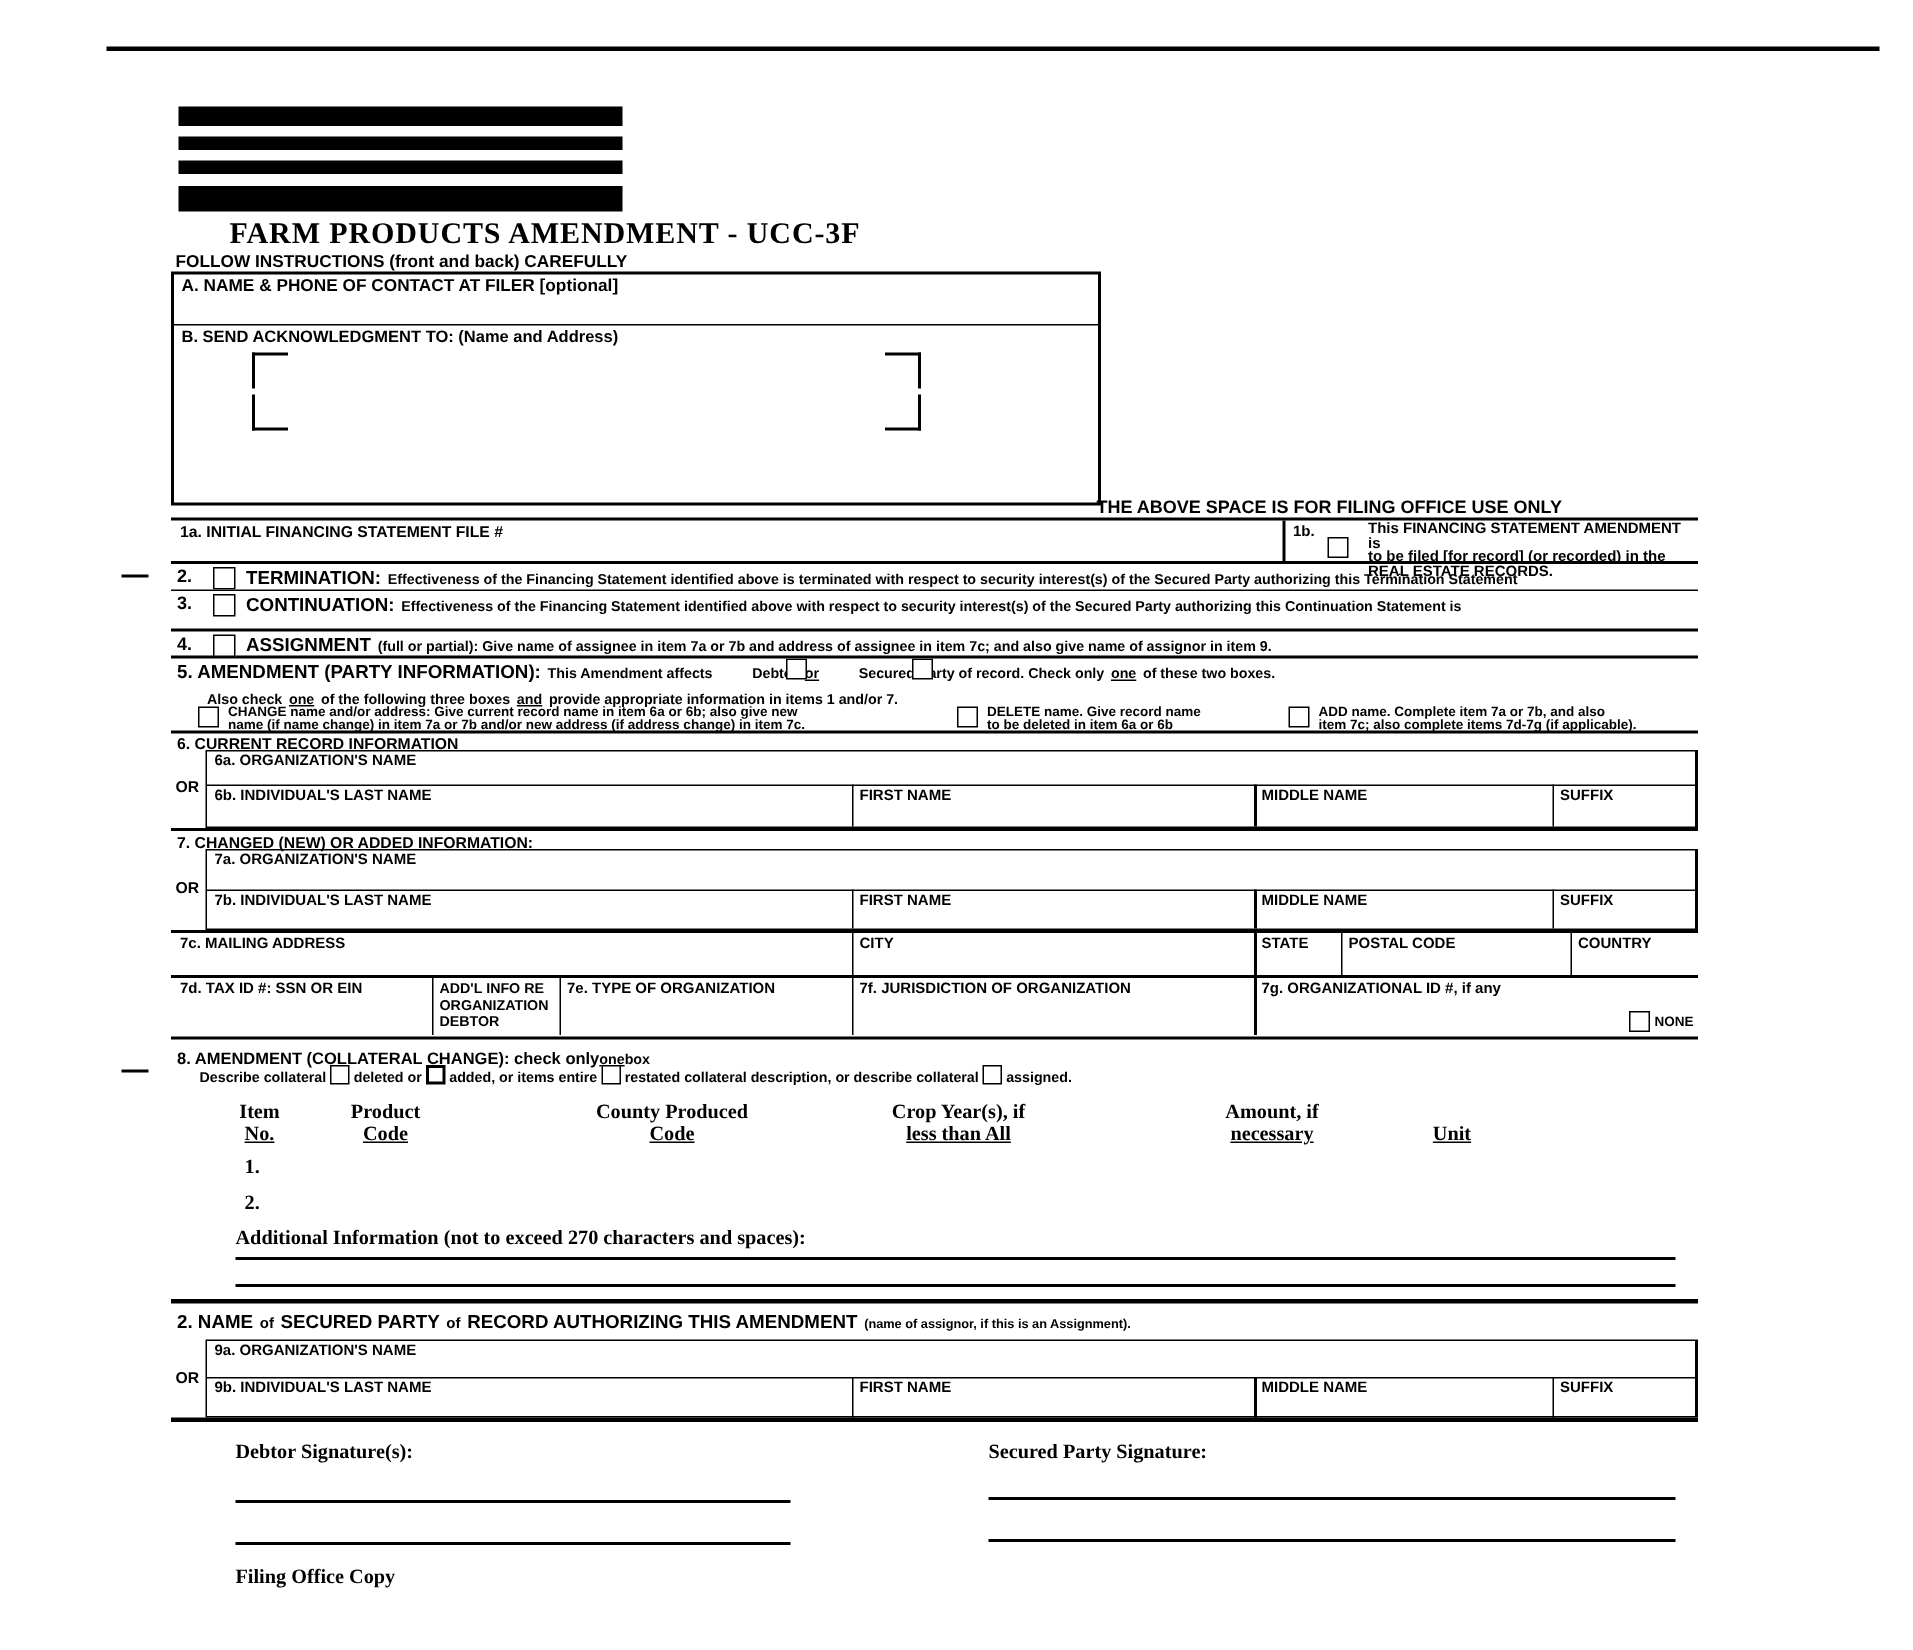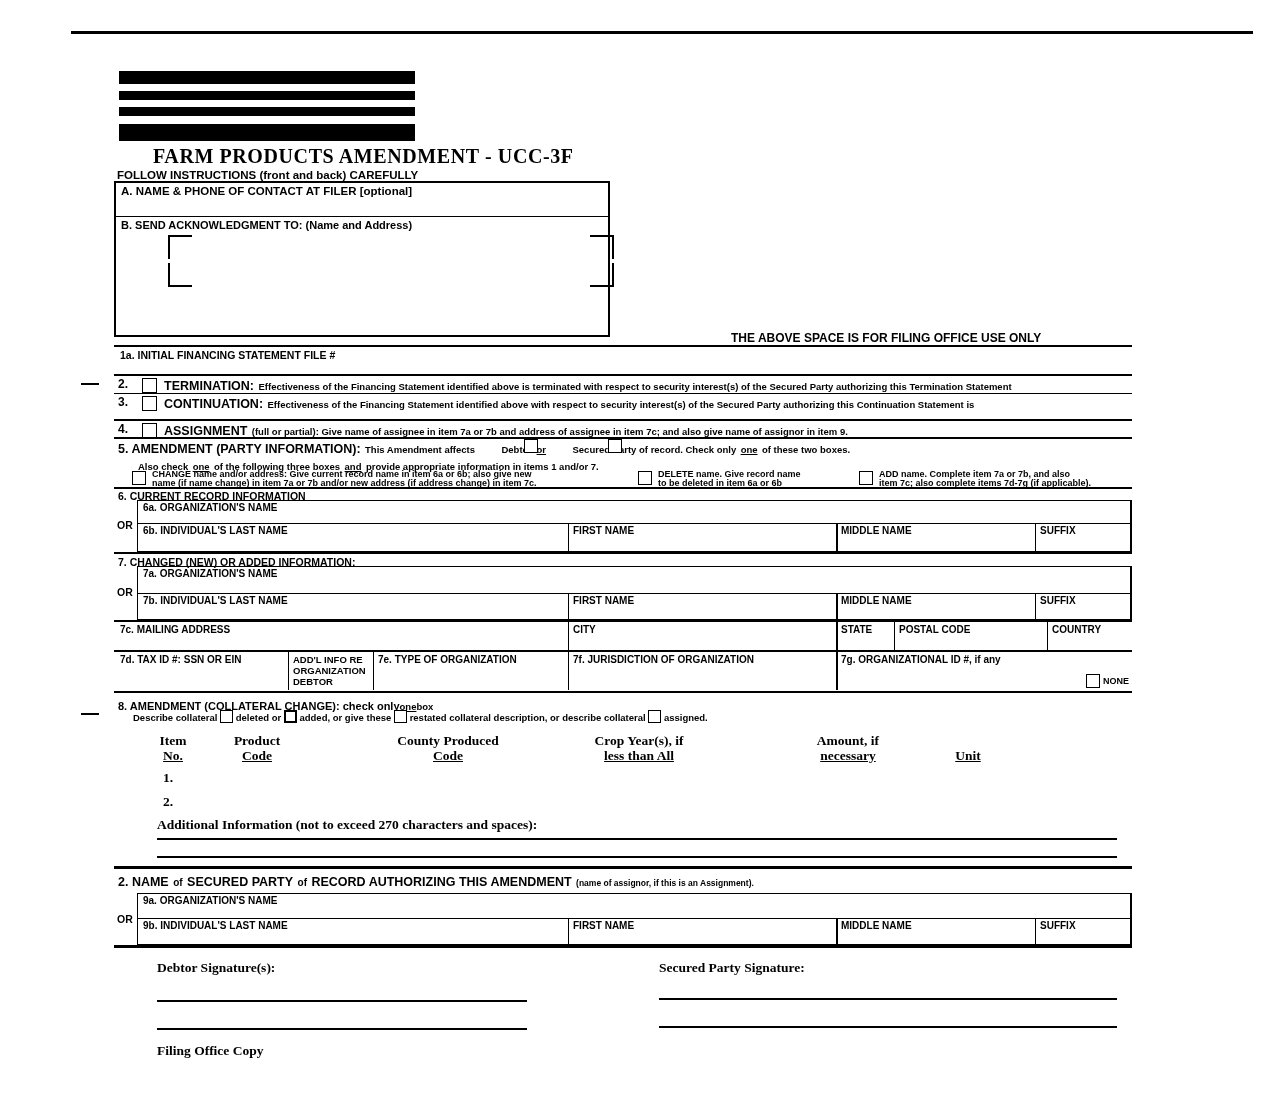--- a/index.html
+++ b/index.html
@@ -37,21 +37,21 @@
     white-space: nowrap;
   }
 
   .follow {
     position: absolute; left: 84px; top: 169px;
     font-size: 11.5px; font-weight: bold; white-space: nowrap;
   }
 
   
   .contact-box {
-    position: absolute; left: 81px; top: 181px; width: 496px; height: 156px;
+    position: absolute; left: 81px; top: 181px; width: 620px; height: 156px;
     border: 2.5px solid #000; box-sizing: border-box; background: #fff;
   }
   .contact-a {
     position: absolute; left: 0; top: 0; width: 100%; height: 34px;
     border-bottom: 1.5px solid #000; box-sizing: border-box;
   }
   .lbl-a {
     position: absolute; left: 5px; top: 2px; font-size: 11.5px; font-weight: bold; white-space: nowrap;
   }
   .lbl-b {
@@ -204,20 +204,29 @@
     <div class="corner tl"></div>
     <div class="corner tr"></div>
     <div class="corner bl"></div>
     <div class="corner br"></div>
   </div>
 
   <div class="above-space">THE ABOVE SPACE IS FOR FILING OFFICE USE ONLY</div>
 
   <div class="row1">
     <div class="lbl-1a">1a. INITIAL FINANCING STATEMENT FILE #</div>
+    <div class="cell-1b">
+      <div class="lbl-1b-num">1b.</div>
+      <div class="cb cb-1b"></div>
+      <div class="txt-1b">
+        <div>This FINANCING STATEMENT AMENDMENT is</div>
+        <div>to be filed [for record] (or recorded) in the</div>
+        <div>REAL ESTATE RECORDS.</div>
+      </div>
+    </div>
   </div>
 
   <div class="stmt row2">
     <div class="num">2.</div>
     <div class="box"></div>
     <div class="body">
       <span class="kw">TERMINATION:</span>
       <span class="sm">Effectiveness of the Financing Statement identified above is terminated with respect to security interest(s) of the Secured Party authorizing this Termination Statement</span>
     </div>
   </div>
@@ -348,21 +357,21 @@
 
   <div class="sec8-hdr">
     <span style="font-size:11px; font-weight:bold;">8. AMENDMENT (COLLATERAL CHANGE): check only</span><span class="sm u">one</span><span class="sm">box</span>
   </div>
   <div class="coll-line sm">
     <span>Describe collateral</span>
     <span class="bx"></span>
     <span>deleted</span>
     <span>or</span>
     <span class="bx thick"></span>
-    <span>added,  or  give these</span>
+    <span>added,  or  items entire</span>
     <span class="bx"></span>
     <span>restated collateral description,  or  describe collateral</span>
     <span class="bx"></span>
     <span>assigned.</span>
   </div>
 
   <div class="fp-head" style="left:110px; width:60px;">
     <div>Item</div>
     <div class="l2">No.</div>
   </div>

